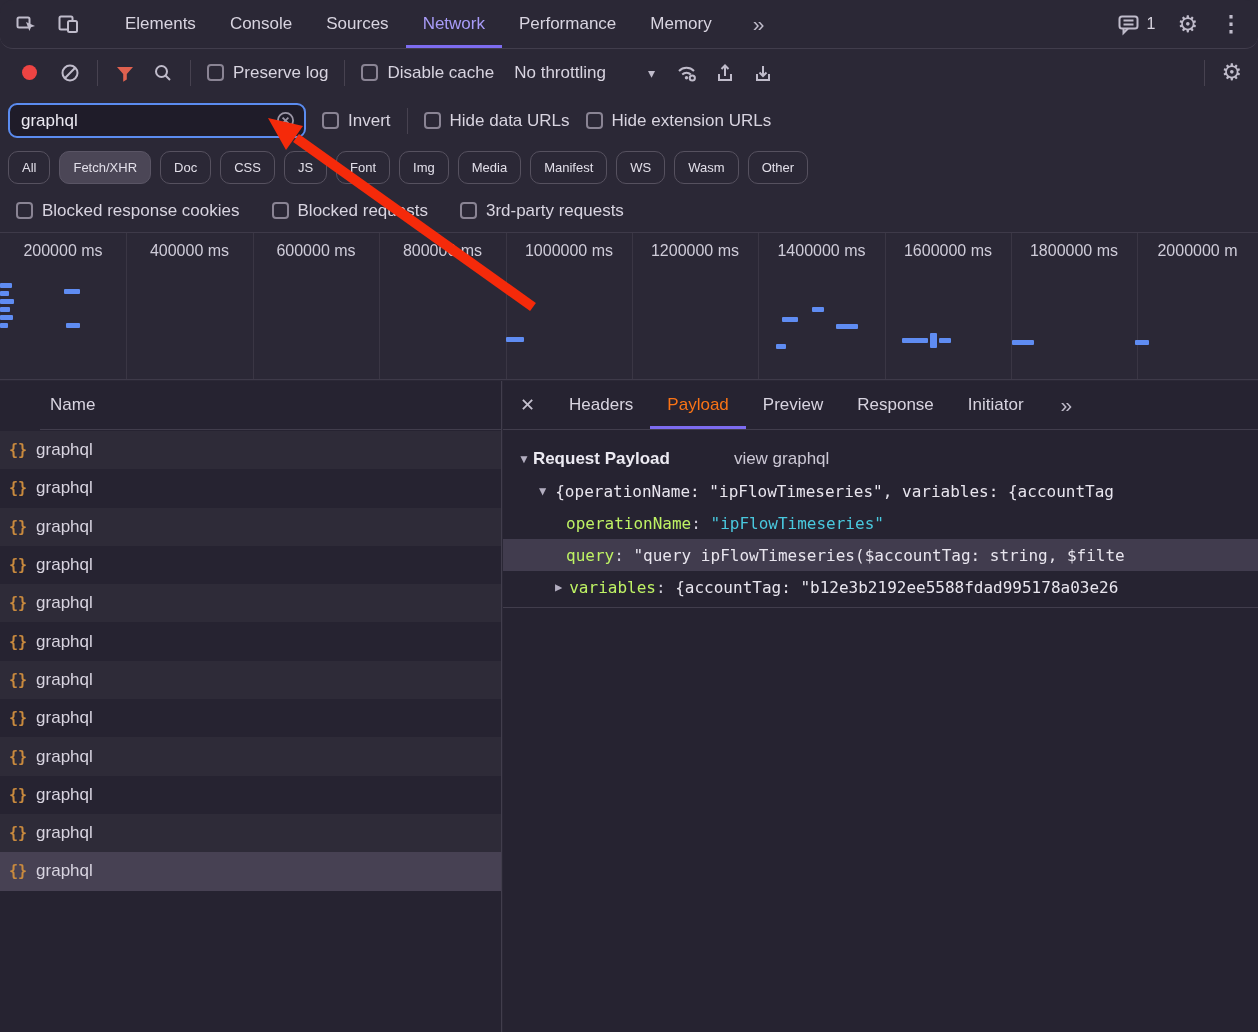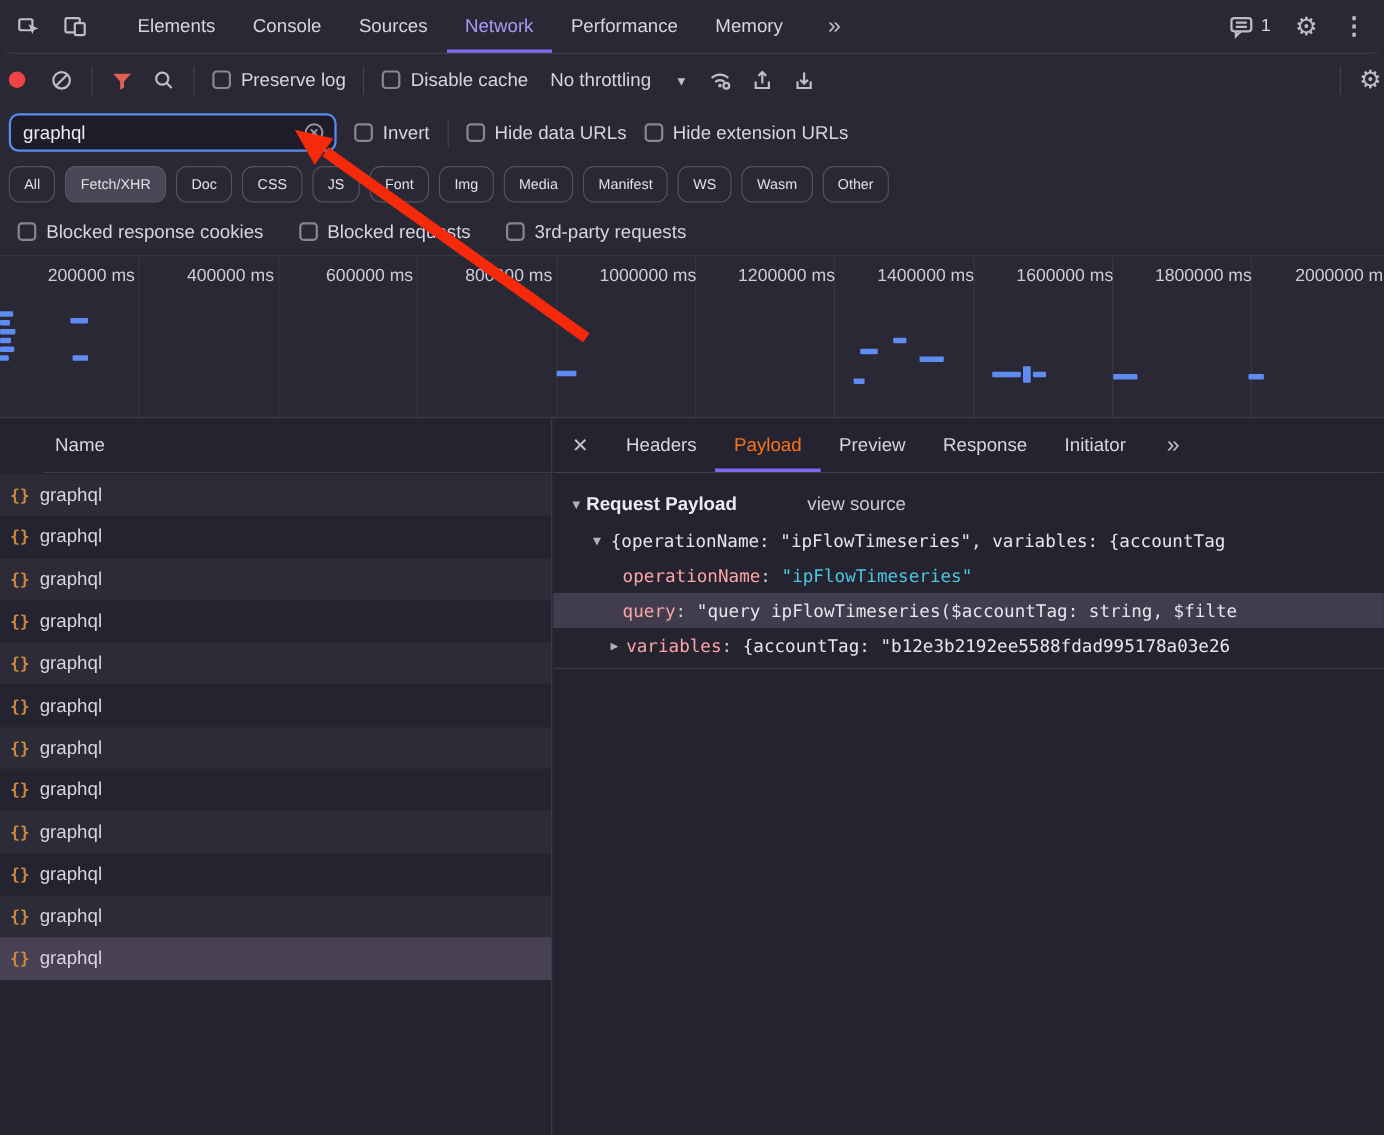--- a/index.html
+++ b/index.html
@@ -24,23 +24,23 @@
   .tab { padding: 0 17px; height: 100%; display: flex; align-items: center; color: #d8d4e0; cursor: default; }
   .tab.active { color: #a89bf7; box-shadow: inset 0 -3px 0 #7d6cf0; }
   .more-glyph { font-size: 21px; color: #c0bccb; padding: 0 6px; }
   #tabbar-right { margin-left: auto; display: flex; align-items: center; gap: 22px; padding-right: 16px; }
   .badge-count { font-size: 16px; margin-left: 6px; color: #d8d4e0; }
   .glyph-gear { font-size: 23px; }
   .glyph-kebab { font-size: 22px; font-weight: bold; }
 
   
   #toolbar2 { position: absolute; top: 49px; left: 0; width: 100%; height: 47px;
-    display: flex; align-items: center; gap: 16px; padding: 0 2px; }
+    display: flex; align-items: center; gap: 16px; padding: 0 16px; }
   #record-btn { width: 15px; height: 15px; border-radius: 50%; background: #ee4443; margin: 0 6px; }
-  #throttling-select { display: flex; align-items: center; gap: 24px; padding: 0 4px; }
+  #throttling-select { display: flex; align-items: center; gap: 42px; padding: 0 4px; }
   .caret { font-size: 14px; color: #c0bccb; }
   #toolbar2 .spacer { flex: 1; }
 
   
   #filter-row { position: absolute; top: 96px; left: 0; width: 100%; height: 49px;
     display: flex; align-items: center; gap: 16px; padding: 0 8px; }
   #filter-input { width: 298px; height: 35px; background: #1f1c29; border: 2px solid #5b8cf0;
     border-radius: 9px; display: flex; align-items: center; padding: 0 9px 0 11px; }
   #filter-input .value { flex: 1; color: #eceaf2; }
 
@@ -54,21 +54,21 @@
   
   #opts-row { position: absolute; top: 189px; left: 0; width: 100%; height: 44px;
     display: flex; align-items: center; gap: 32px; padding: 0 16px;
     border-bottom: 1px solid #3e3a49; }
 
   
   #timeline { position: absolute; top: 233px; left: 0; width: 100%; height: 147px;
     border-bottom: 1px solid #3e3a49; overflow: hidden; }
   .gridline { position: absolute; top: 0; bottom: 0; width: 1px; background: #3a3644; }
   .tick-label { position: absolute; top: 9px; transform: translateX(-50%);
-    font-size: 16px; color: #cfccd9; white-space: nowrap; margin-left: 20px; }
+    font-size: 16px; color: #cfccd9; white-space: nowrap; }
   .tl-bar { position: absolute; background: #5f8cf2; border-radius: 1px; }
 
   
   #requests-panel { position: absolute; top: 381px; left: 0; width: 502px; bottom: 0;
     background: #262331; border-right: 1px solid #413d4c; padding-left: 40px; }
   #requests-header { height: 49px; display: flex; align-items: center; padding-left: 10px;
     border-bottom: 1px solid #413d4c; color: #d8d4e0; }
   #requests-list { position: absolute; top: 50px; left: 0; right: 0; }
   .req-row { height: 38.3px; display: flex; align-items: center; gap: 9px; padding-left: 9px; }
   .req-row:nth-child(odd) { background: #2e2b38; }
@@ -89,21 +89,21 @@
   .tri { color: #b3aec0; font-size: 12px; flex: none; }
   .pl-title-row { display: flex; align-items: center; height: 33px; padding-left: 15px; }
   .pl-title { font-weight: bold; color: #eceaf2; margin-left: 3px; }
   .view-source { margin-left: 64px; color: #ccc8d5; }
   .mono { font-family: "DejaVu Sans Mono", monospace; font-size: 16px; }
   .pl-preview-row { height: 32px; display: flex; align-items: center; gap: 9px;
     padding-left: 36px; white-space: nowrap; overflow: hidden; color: #e8e5ee; }
   .pl-entry { height: 32px; display: flex; align-items: center;
     white-space: nowrap; overflow: hidden; }
   .pl-entry .tri { margin-right: 7px; }
-  .pl-entry .key { color: #fca5a5; }
+  .pl-entry .key { color: #bef264; }
   .pl-entry .colon { color: #cfccd9; }
   .pl-entry .val-string { color: #49c8de; }
   .pl-entry .val-plain { color: #e8e5ee; }
   .pl-entry.selected { background: #413c4e; }
   #payload-divider { height: 1px; background: #413d4c; margin-top: 4px; }
 
   
   #annotation-arrow { position: absolute; inset: 0; width: 1258px; height: 1032px;
     pointer-events: none; z-index: 99; }
 </style>
@@ -370,21 +370,21 @@
         <div class="dtab">Response</div>
         <div class="dtab">Initiator</div>
       </div>
     <span class="more-glyph">»</span>
   </div>
 
   <div id="payload">
     <div class="pl-title-row">
       <span class="tri">▼</span>
       <span class="pl-title">Request Payload</span>
-      <span class="view-source">view source</span>
+      <span class="view-source">view graphql</span>
     </div>
     <div class="pl-preview-row mono">
       <span class="tri">▼</span>
       <span>{operationName: "ipFlowTimeseries", variables: {accountTag</span>
     </div>
     <div id="payload-entries">
         <div class="pl-entry mono" style="padding-left: 63px;">
           <span class="key">operationName</span>
           <span class="colon">:&nbsp;</span>
           <span class="val-string">"ipFlowTimeseries"</span>

